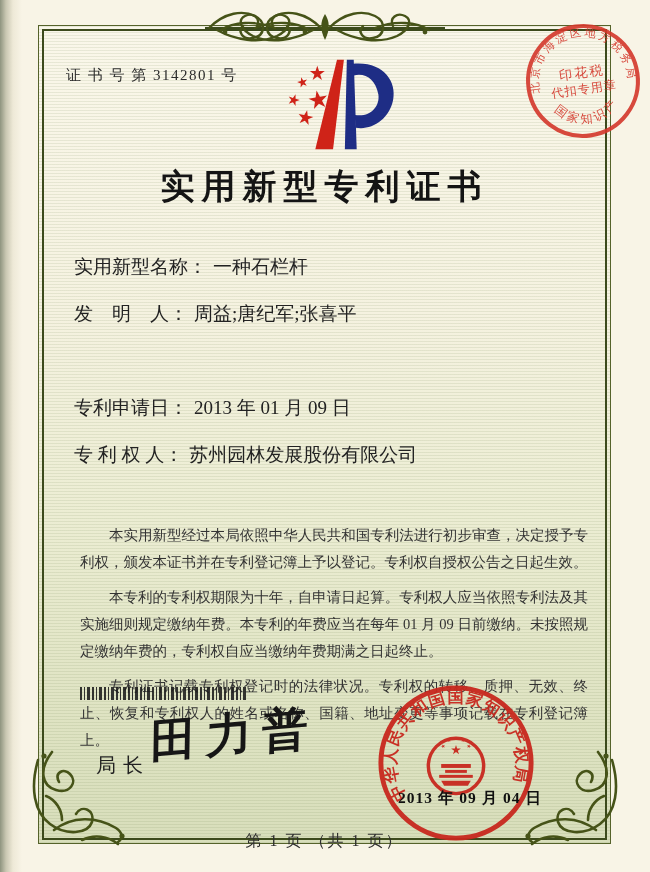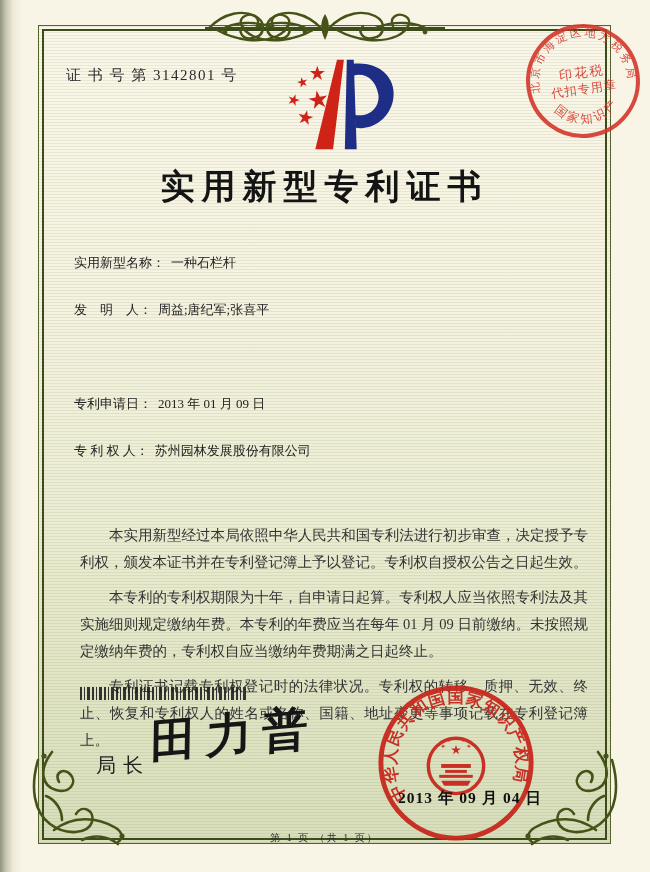--- a/index.html
+++ b/index.html
@@ -21,42 +21,42 @@
     background:repeating-linear-gradient(180deg,rgba(110,130,80,.13) 0 1px,rgba(0,0,0,0) 1px 3px);
     pointer-events:none;
   }
   .frame-inner{position:absolute;inset:3px;border:2px solid #3c4a1c;pointer-events:none;}
   .cert-no{position:absolute;left:66px;top:66px;font-size:15px;letter-spacing:1.5px;color:#2b2b2b;}
   .logo{position:absolute;left:272px;top:56px;width:128px;height:102px;}
   .title{
     position:absolute;left:38px;width:573px;top:164px;text-align:center;
     font-size:34px;font-weight:bold;letter-spacing:7px;color:#141414;
   }
-  .field{position:absolute;left:74px;font-size:13px;color:#222;white-space:nowrap;}
+  .field{position:absolute;left:74px;font-size:19px;color:#222;white-space:nowrap;}
   .field .val{margin-left:6px;}
   .f0{top:254px}.f1{top:301px}.f2{top:348px}.f3{top:395px}.f4{top:442px}.f5{top:489px}
   .paras{position:absolute;left:72px;top:514px;width:524px;font-size:14.5px;line-height:1.86;
     color:#333;text-align:justify;}
   .paras p{margin:8px;text-indent:2em;}
   .barcode{
     position:absolute;left:80px;top:687px;width:167px;height:13px;opacity:.88;
     background:repeating-linear-gradient(90deg,#1c1c1c 0 2px,transparent 2px 4px,#1c1c1c 4px 5px,transparent 5px 7px,#1c1c1c 7px 10px,transparent 10px 12px);
   }
   .sig-title{position:absolute;left:96px;top:752px;font-size:20px;letter-spacing:7px;color:#222;}
   .sig-name{
     position:absolute;left:150px;top:704px;font-size:46px;font-weight:bold;color:#161616;
     transform:rotate(-5deg) skewX(-6deg);letter-spacing:10px;white-space:nowrap;
   }
   .seal{position:absolute;left:372px;top:679px;width:168px;height:168px;opacity:.95;}
   .seal-date{
     position:absolute;left:398px;top:788px;width:170px;font-size:15.5px;color:#101010;
     font-weight:bold;letter-spacing:1px;white-space:nowrap;
   }
   .footer{position:absolute;left:38px;width:573px;top:831px;text-align:center;
-    font-size:10px;letter-spacing:2px;color:#2e2e2e;}
+    font-size:16px;letter-spacing:2px;color:#2e2e2e;}
   .tax-stamp{position:absolute;left:522px;top:20px;width:122px;height:122px;opacity:.9;
     transform:rotate(-8deg);}
   .ornament-top{position:absolute;left:205px;top:6px;width:240px;height:52px;}
   .corner{position:absolute;width:112px;height:118px;}
   .corner-bl{left:22px;top:744px;}
   .corner-br{left:516px;top:744px;transform:scaleX(-1);}
   svg text{font-family:"Liberation Serif","DejaVu Serif",serif;}
 </style>
 </head>
 <body>

